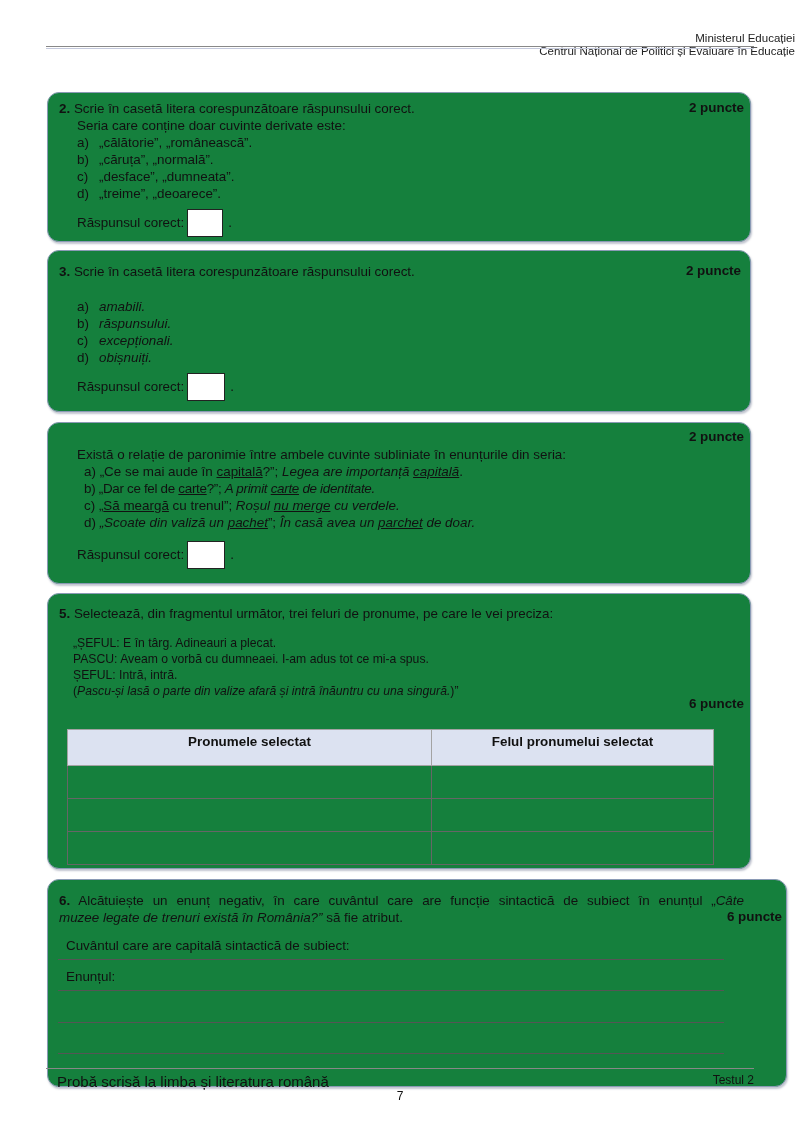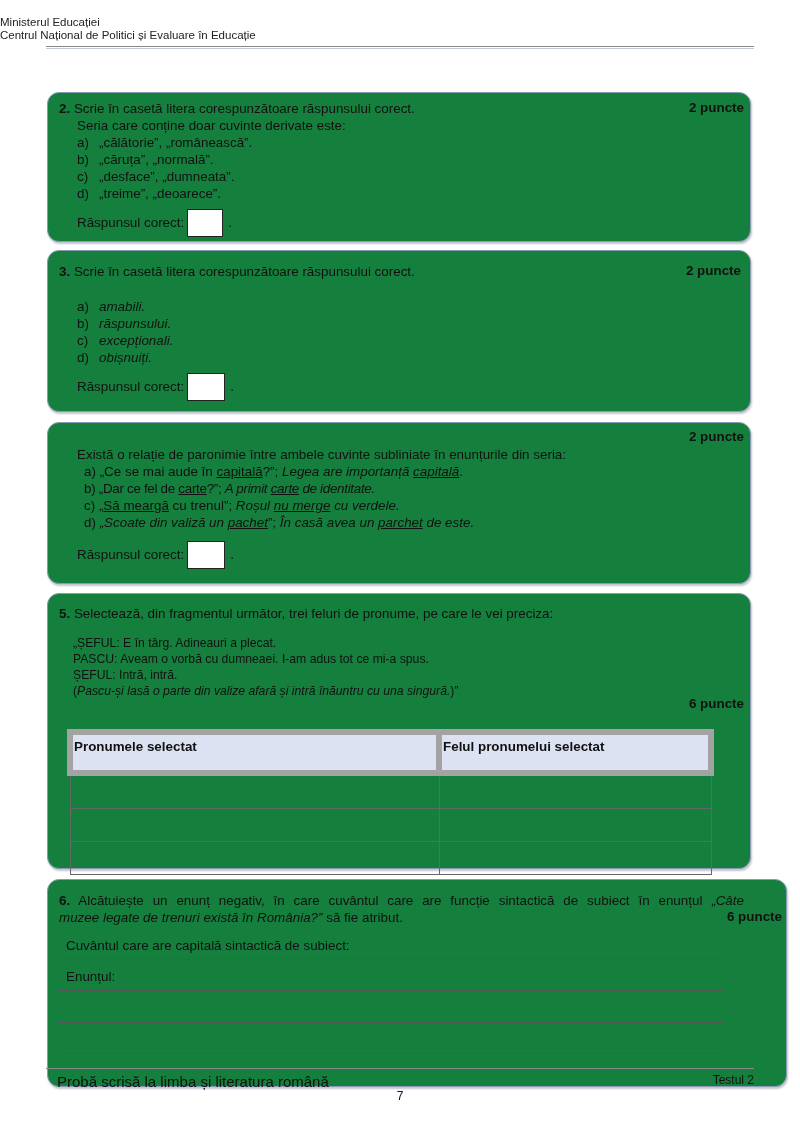--- a/index.html
+++ b/index.html
@@ -1,21 +1,21 @@
 <!DOCTYPE html>
 <html><head>
   <meta charset="utf-8">
   <style>
     html, body { margin: 0; padding: 0; background: #ffffff; }
     body {
       width: 800px; height: 1132px; position: relative; overflow: hidden;
       font-family: "Liberation Sans", sans-serif; color: #111; font-size: 13.4px;
     }
     .hdr {
-      position: absolute; left: 0; top: 16px; width: 795px; text-align: left;
+      position: absolute; left: 0; top: 32px; width: 795px; text-align: right;
       font-size: 11.5px; line-height: 13px; color: #222;
     }
     .hdr-line {
       position: absolute; left: 46px; width: 708px; top: 46px; height: 0;
       border-top: 1px solid #888;
     }
     .hdr-line2 {
       position: absolute; left: 46px; width: 708px; top: 48px; height: 0;
       border-top: 1px solid #c4c9dc;
     }
@@ -38,21 +38,21 @@
     }
     .u { text-decoration: underline; }
     .i { font-style: italic; }
     .frag { position: absolute; left: 25px; font-size: 12.2px; line-height: 16px; white-space: nowrap; }
     table.pron {
       position: absolute; left: 19px; top: 135px; width: 647px;
       border-collapse: collapse;
     }
     table.pron th {
       background: #dce2f1; font-weight: bold; height: 30px; font-size: 13.4px;
-      border: 6px solid #a3a3a3; text-align: left; vertical-align: top; padding-top: 4px;
+      border: 1px solid #a3a3a3; text-align: center; vertical-align: top; padding-top: 4px;
     }
     table.pron td { height: 30px; border: 1px solid #666; }
     .wline {
       position: absolute; left: 10px; width: 666px; border-top: 1px solid #555;
     }
     .foot-line { position: absolute; left: 46px; width: 708px; top: 1068px; border-top: 1px solid #888; }
     .foot-left { position: absolute; left: 57px; top: 1073px; font-size: 15px; }
     .foot-right { position: absolute; right: 46px; top: 1073px; font-size: 12px; }
     .foot-page { position: absolute; left: 0; width: 800px; text-align: center; top: 1089px; font-size: 12px; }
   </style>
@@ -96,21 +96,21 @@
     <span>Răspunsul corect:</span><span class="ansbox" style="width:36px;"></span><span>.</span>
   </div>
 </div>
 
 <div class="box" style="top:386px; height:160px;">
   <div class="pts" style="top:6px;">2 puncte</div>
   <div class="line" style="left:29px; top:23px;">Există o relație de paronimie între ambele cuvinte subliniate în enunțurile din seria:</div>
   <div class="opt" style="left:36px; top:40px;"><span>a)</span> <span>„Ce se mai aude în </span><span class="u">capitală</span><span>?”; </span><span class="i">Legea are importanță </span><span class="u i">capitală</span><span>.</span></div>
   <div class="opt" style="left:36px; top:57px; letter-spacing:-0.3px;"><span>b)</span> <span>„Dar ce fel de </span><span class="u">carte</span><span>?”; </span><span class="i">A primit </span><span class="u i">carte</span><span class="i"> de identitate.</span></div>
   <div class="opt" style="left:36px; top:74px;"><span>c)</span> <span>„</span><span class="u">Să meargă</span><span> cu trenul”; </span><span class="i">Roșul </span><span class="u i">nu merge</span><span class="i"> cu verdele.</span></div>
-  <div class="opt" style="left:36px; top:91px;"><span>d)</span> <span class="i">„Scoate din valiză un </span><span class="u i">pachet</span><span>”; </span><span class="i">În casă avea un </span><span class="u i">parchet</span><span class="i"> de este.</span></div>
+  <div class="opt" style="left:36px; top:91px;"><span>d)</span> <span class="i">„Scoate din valiză un </span><span class="u i">pachet</span><span>”; </span><span class="i">În casă avea un </span><span class="u i">parchet</span><span class="i"> de doar.</span></div>
   <div class="ans" style="top:118px;">
     <span>Răspunsul corect:</span><span class="ansbox" style="width:36px;"></span><span>.</span>
   </div>
 </div>
 
 <div class="box" style="top:557px; height:274px;">
   <div class="line" style="left:11px; top:11px;">
     <span class="num">5.</span>
     <span>Selectează, din fragmentul următor, trei feluri de pronume, pe care le vei preciza:</span>
   </div>

